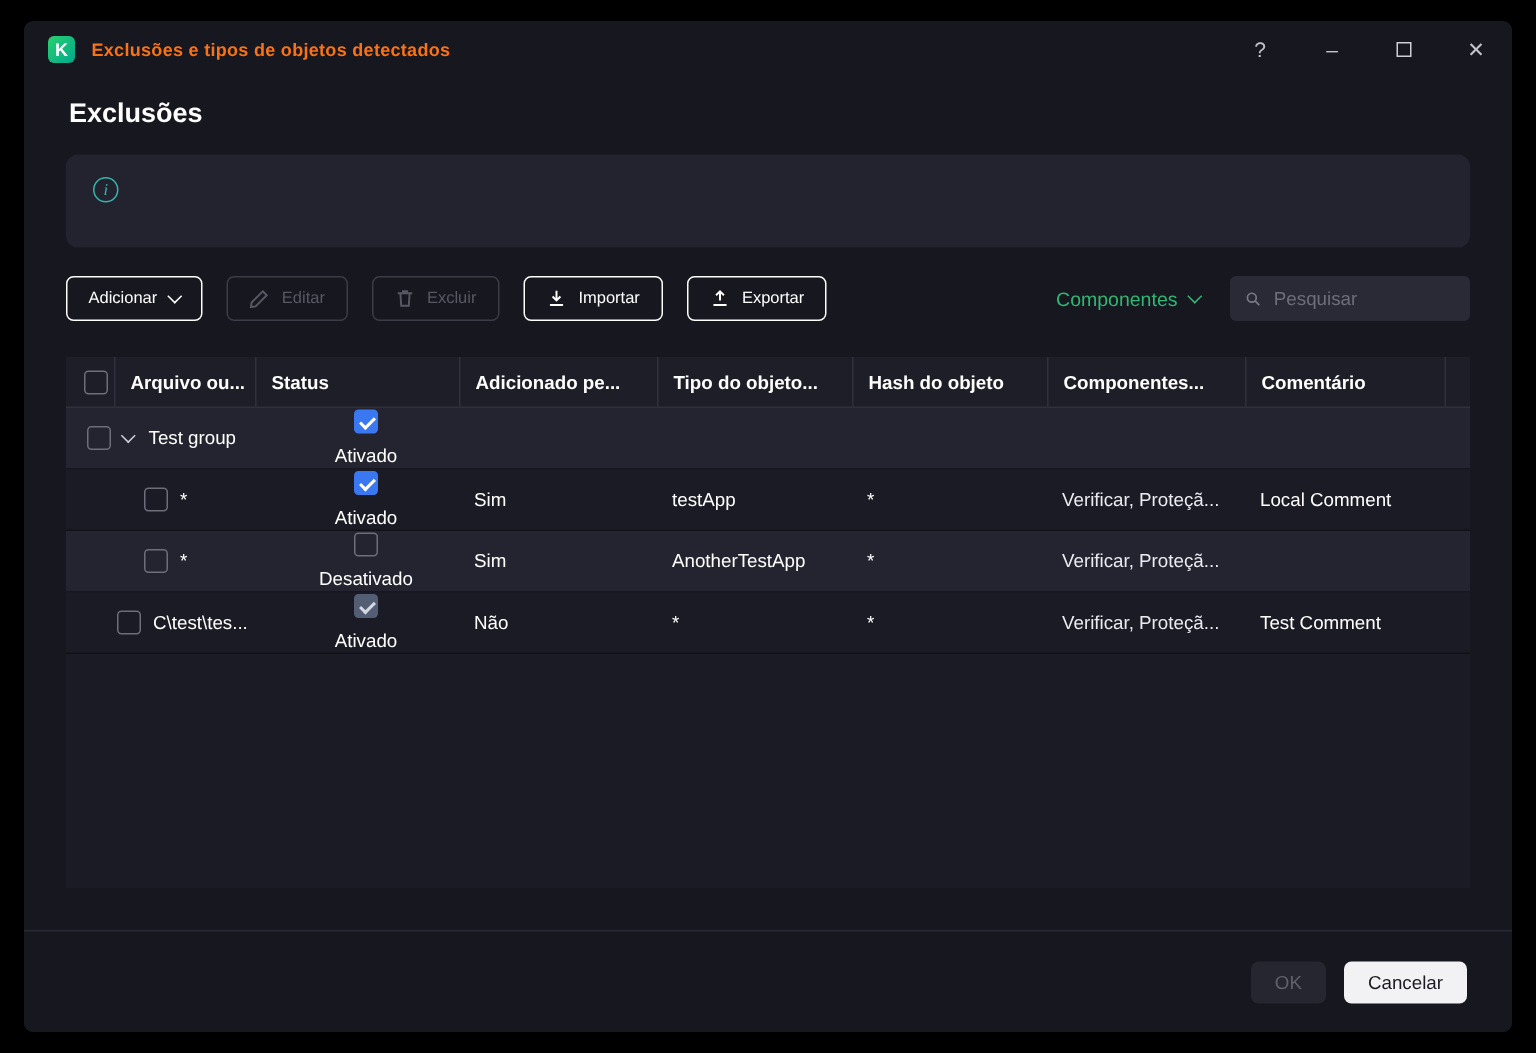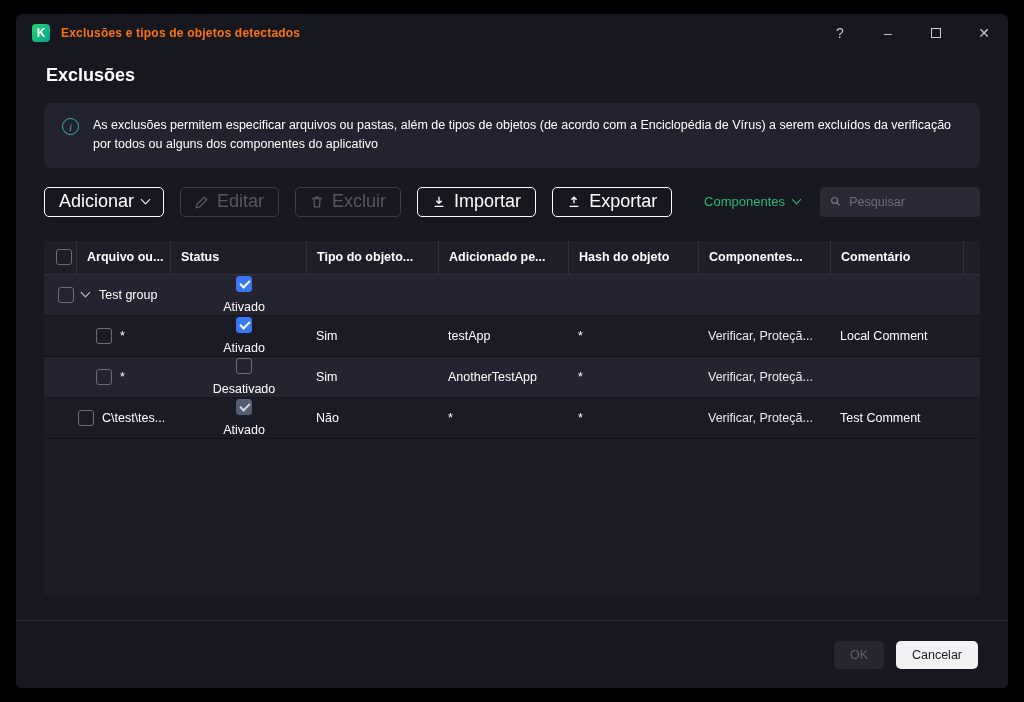--- a/index.html
+++ b/index.html
@@ -25,21 +25,21 @@
             display:flex; gap:14px; align-items:flex-start; min-height:62px; }
   .info-icon { flex:0 0 auto; width:17px; height:17px; border-radius:50%;
                border:1.5px solid #35b5aa; color:#35b5aa; font-size:11px; font-style:italic;
                display:flex; align-items:center; justify-content:center; margin-top:2px;
                font-family:"Liberation Serif", serif; }
   .banner p { font-size:12.5px; line-height:1.55; color:#fff; max-width:880px; }
 
   
   .toolbar { margin:19px 28px 24px; display:flex; align-items:center; }
   .btn { height:30px; border-radius:5px; border:1px solid #fff; background:transparent;
-         color:#fff; font-size:18px; display:inline-flex; align-items:center; gap:8px;
+         color:#fff; font-size:11px; display:inline-flex; align-items:center; gap:8px;
          padding:0 14px; margin-right:16px; font-family:inherit; cursor:pointer; }
   .btn.disabled { border-color:#3c3c49; color:#585864; cursor:default; }
   .btn svg { display:block; }
   .chev { width:7px; height:7px; border-right:1.6px solid currentColor; border-bottom:1.6px solid currentColor;
           transform:rotate(45deg); display:inline-block; margin-top:-4px; }
   .view { margin-left:auto; color:#2eb873; font-size:13px; display:flex; align-items:center;
           gap:8px; margin-right:20px; cursor:pointer; }
   .search { width:160px; height:30px; background:#2a2a36; border-radius:4px;
             display:flex; align-items:center; padding:0 10px; gap:8px; }
   .search input { background:transparent; border:0; outline:0; color:#dcdce2; font-size:12.5px;
@@ -102,21 +102,20 @@
       <span class="tb-btn">–</span>
       <span class="tb-btn"><span class="maxbox"></span></span>
       <span class="tb-btn">✕</span>
     </div>
   </div>
 
   <div class="heading">Exclusões</div>
 
   <div class="banner">
     <span class="info-icon">i</span>
-    <p>As exclusões permitem especificar arquivos ou pastas, além de tipos de objetos (de acordo com a Enciclopédia de Vírus) a serem excluídos da verificação por todos ou alguns dos componentes do aplicativo</p>
   </div>
 
   <div class="toolbar">
     <button class="btn">
       <span>Adicionar</span>
       <span class="chev"></span>
     </button>
     <button class="btn disabled">
       <svg width="14" height="14" viewBox="0 0 16 16" fill="none" stroke="currentColor" stroke-width="1.5">
           <path d="M10.5 2.5l3 3-8.5 8.5-3.5.5.5-3.5z"></path>
@@ -157,22 +156,22 @@
   </div>
 
   <div class="table">
 
     <div class="trow thead">
       <div class="hcb">
           <span class="cb"></span>
         </div>
       <div class="hcell">Arquivo ou...</div>
       <div class="hcell">Status</div>
+      <div class="hcell">Adicionado pe...</div>
       <div class="hcell">Tipo do objeto...</div>
-      <div class="hcell">Adicionado pe...</div>
       <div class="hcell">Hash do objeto</div>
       <div class="hcell">Componentes...</div>
       <div class="hcell">Comentário</div>
       <div class="hcell sliver"></div>
     </div>
 
     <div class="trow body r-light">
       <div class="cell-file indent-group">
         <span class="cb"></span>
         <span class="grp-chev"></span>

